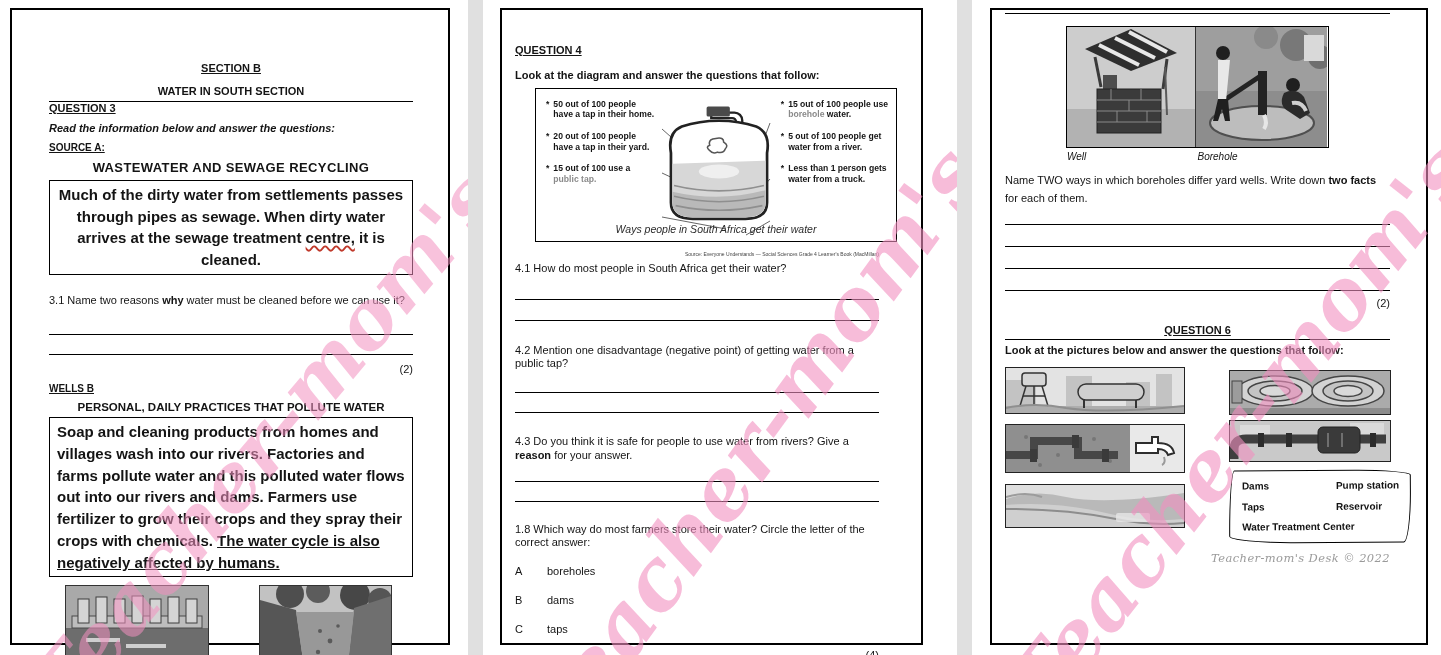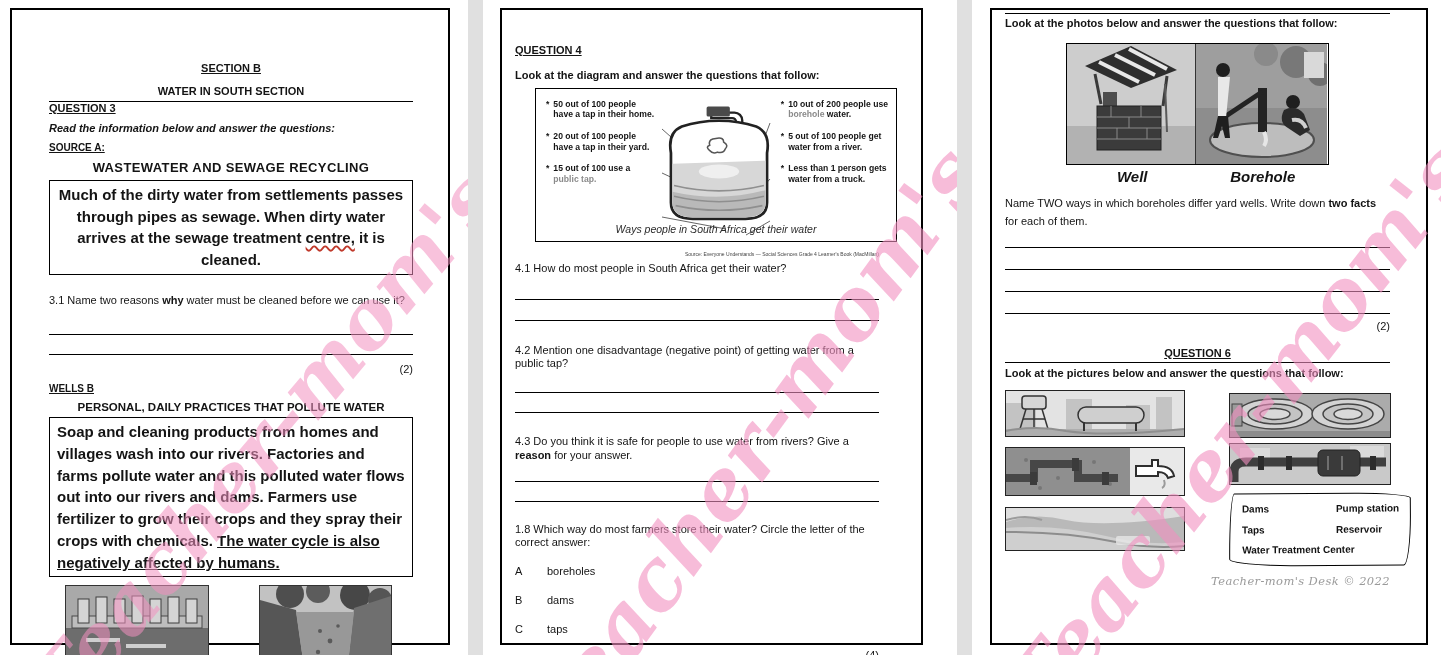--- a/index.html
+++ b/index.html
@@ -47,21 +47,21 @@
     font-style:italic;font-size:10.5px;color:#2b2b2b;}
   .leader-lines{position:absolute;inset:0;width:100%;height:100%;}
   .src-line{font-size:5px;color:#444;text-align:right;}
 
   .opt{display:flex;margin-top:15px;}
   .opt .letter{width:32px;}
 
   
   .photos2{border:1.6px solid #000;width:261px;height:120px;margin:0 auto;display:flex;}
   .caps{display:flex;width:261px;margin:3px auto 0 auto;}
-  .caps div{flex:1;text-align:center;font-style:italic;font-weight:bold;font-size:15px;}
+  .caps div{flex:1;text-align:left;font-style:italic;font-weight:normal;font-size:10px;}
   .pics-grid{position:relative;height:168px;margin-top:9px;}
   .pic{position:absolute;border:1.4px solid #222;overflow:hidden;background:#ddd;}
   .word-box{position:absolute;left:224px;top:103px;width:158px;height:62px;
     border:1.4px solid #000;border-radius:6px 60px 8px 70px / 70px 6px 55px 8px;
     transform:rotate(-0.4deg);padding:9px 10px 0 12px;font-size:10px;font-weight:bold;}
   .wb-row{display:flex;margin-bottom:8px;}
   .wb-row span:first-child{flex:1;}
   .wb-row span:last-child{width:64px;}
 </style>
 </head>
@@ -199,21 +199,21 @@
                 <path d="M22,118 q58,14 116,0"></path>
                 <path d="M24,130 q56,12 112,0"></path>
               </g>
               <ellipse cx="80" cy="86" rx="26" ry="9" fill="#efefef"></ellipse>
               <path d="M72,44 q-6,2 -4,8 q-6,2 0,7 q4,5 10,2 q8,2 10,-4 q5,-5 -2,-9 q0,-6 -8,-5 z" fill="#fff" stroke="#555" stroke-width="2"></path>
             </svg>
           </div>
           <div class="bullets" style="width:118px;">
             <div class="bullet">
                 <span class="star">*</span>
-                <span><span>10 out of 200 people use</span> <span class="gray-word">borehole</span> <span>water.</span></span>
+                <span><span>15 out of 100 people use</span> <span class="gray-word">borehole</span> <span>water.</span></span>
               </div>
             <div class="bullet">
                 <span class="star">*</span>
                 <span>5 out of 100 people get water from a river.</span>
               </div>
             <div class="bullet">
                 <span class="star">*</span>
                 <span>Less than 1 person gets water from a truck.</span>
               </div>
           </div>
@@ -258,21 +258,20 @@
 
     </div>
   </div>
 </div>
 
 <div class="sheet" id="sheet3">
   <div class="wm" style="left:-130px;top:280px;font-size:82px;color:rgba(242,144,191,0.6);transform:rotate(-52deg);transform-origin:center;">Teacher-mom's Desk</div>
   <div class="frame" id="frame3">
     <div class="content" id="content3">
       <div class="hrule" style="margin-top:3px;"></div>
-      <div class="b" style="margin-top:3px;">Look at the photos below and answer the questions that follow:</div>
 
       <div class="photos2" style="margin-top:12px;">
         <div style="width:128px;height:120px;border-right:1px solid #333;">
           <svg width="128" height="120" viewBox="0 0 128 120">
             <rect width="128" height="120" fill="#cdcdcd"></rect>
             <rect y="82" width="128" height="38" fill="#b2b2b2"></rect>
             <polygon points="18,22 64,2 110,26 64,44" fill="#2e2e2e"></polygon>
             <g stroke="#e8e8e8" stroke-width="4">
                 <line x1="32" y1="18" x2="72" y2="38"></line>
                 <line x1="48" y1="11" x2="88" y2="31"></line>

